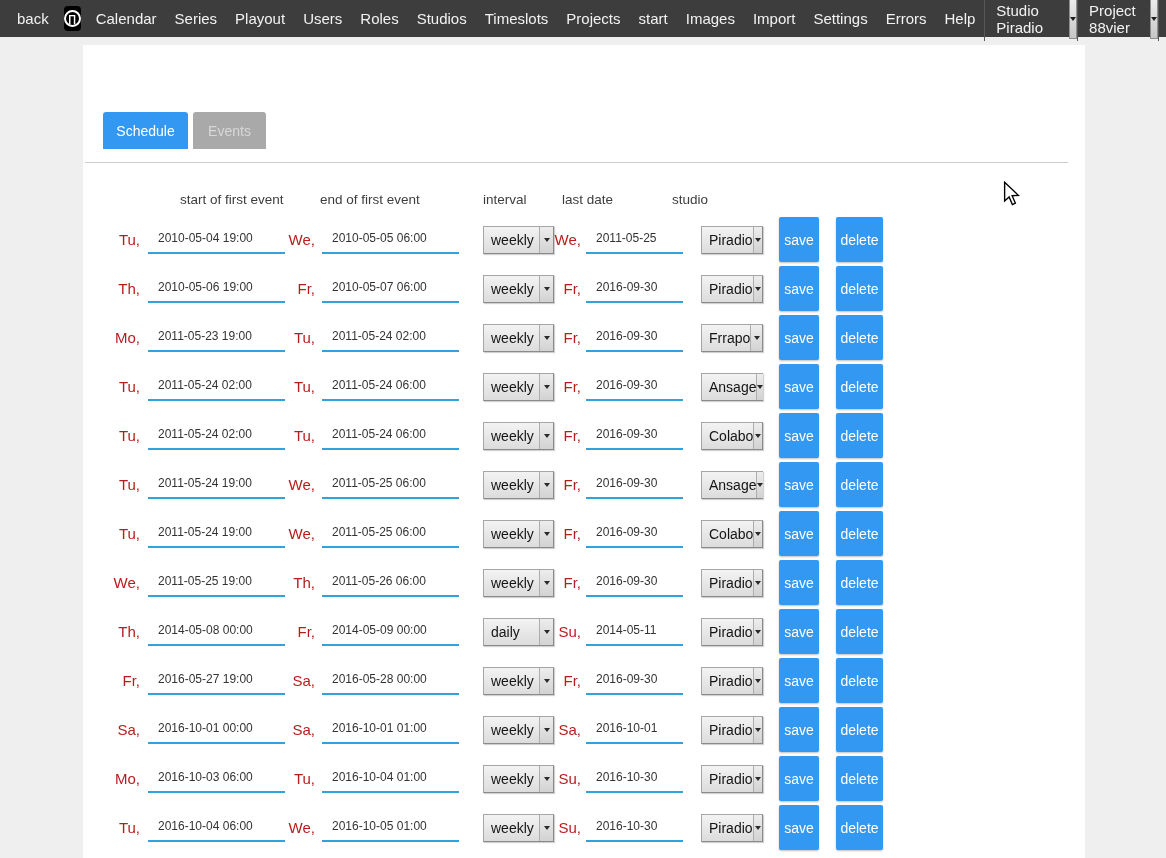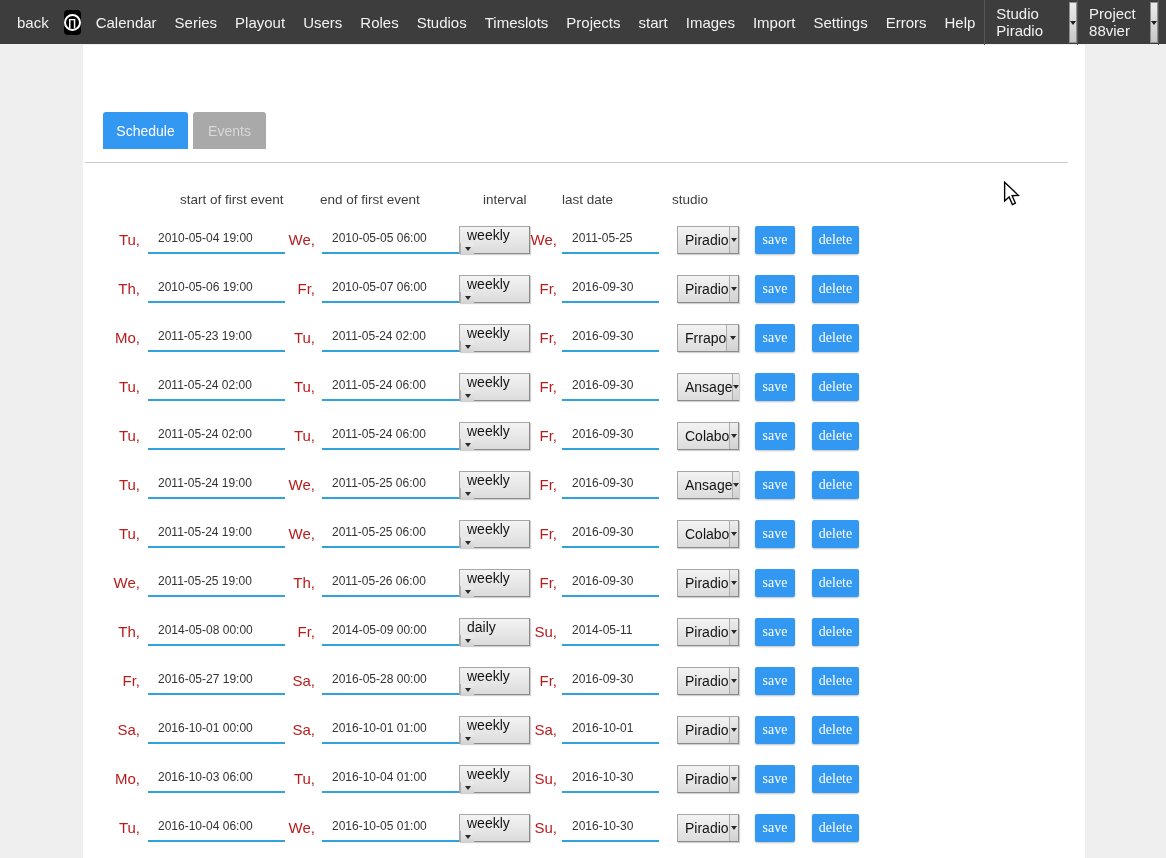--- a/index.html
+++ b/index.html
@@ -5,21 +5,21 @@
   * { box-sizing: border-box; }
   html,body { margin:0; padding:0; }
   body {
     width:1166px; height:858px; overflow:hidden; position:relative;
     background:#efefef;
     font-family:"Liberation Sans", sans-serif;
   }
 
   
   .nav {
-    position:absolute; top:0; left:0; width:1166px; height:44px;
+    position:absolute; top:0; left:0; width:1166px; height:37px;
     background:#3d3d3d; display:flex; align-items:center;
     color:#f2f2f2; font-size:15px; padding-left:8px;
   }
   .nav-link { padding:0 9px; white-space:nowrap; cursor:pointer; }
   .logo-box {
     width:25px; height:25px; background:#000; border-radius:4px;
     display:flex; align-items:center; justify-content:center; margin:0 6px;
     cursor:pointer;
   }
   .logo-circle {
@@ -97,27 +97,27 @@
   .sel-text { flex:1; display:flex; align-items:center; padding-left:7px; white-space:nowrap; }
   .sel-arrow {
     width:14px; border-left:1px solid #adadad;
     background:linear-gradient(#ededed,#d2d2d2);
     display:flex; align-items:center; justify-content:center;
   }
   .sel-arrow .tri {
     width:0; height:0; border:3.5px solid transparent;
     border-top:4.5px solid #2a2a2a; margin-top:4px;
   }
-  .sel-interval { margin-left:0; width:71px;flex-direction:column; }
+  .sel-interval { margin-left:24px; width:71px; }
   .sel-studio  { margin-left:18px; width:62px; }
 
   .btn {
-    height:28px; border:none; border-radius:2px; cursor:pointer;
+    height:45px; border:none; border-radius:2px; cursor:pointer;
     background:#3398f2; color:#fff; font-size:14px;
-    font-family:Liberation Serif, serif;
+    font-family:Liberation Sans, sans-serif;
     box-shadow:0 1px 2px rgba(0,0,0,0.25); padding:0;
   }
   .btn-save   { margin-left:16px; width:40px; }
   .btn-delete { margin-left:17px; width:47px; }
 
   
   .cursor { position:absolute; left:1003px; top:181px; pointer-events:none; }
 </style>
 </head>
 <body>

